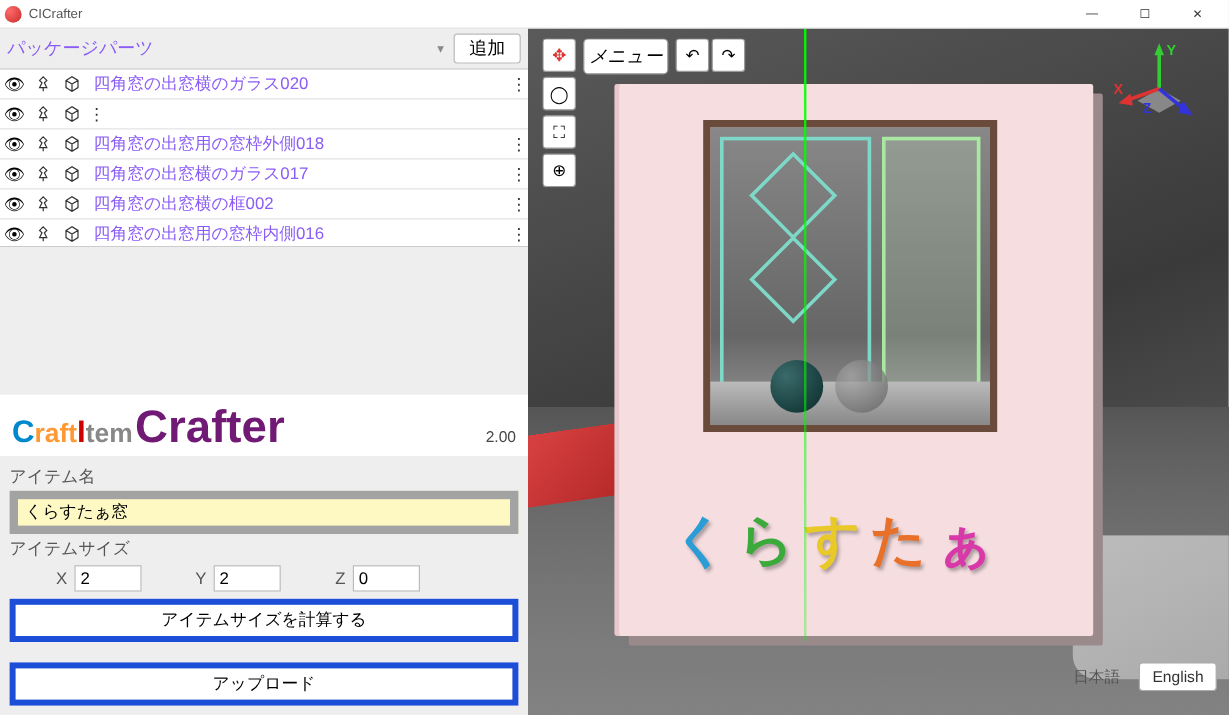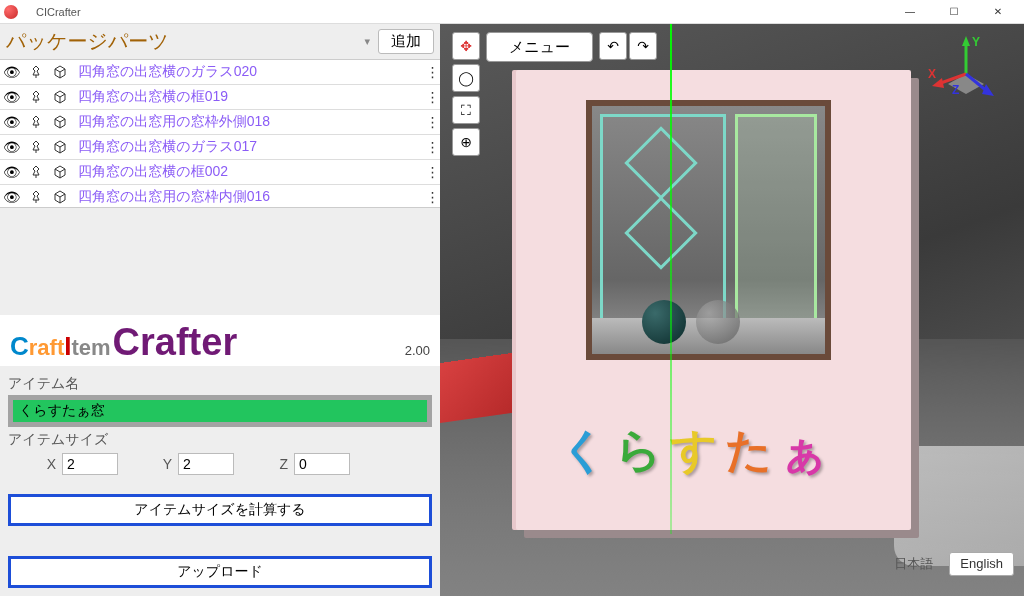--- a/index.html
+++ b/index.html
@@ -3,30 +3,30 @@
   <meta charset="utf-8">
   <style>
     * { margin: 0; padding: 0; box-sizing: border-box; font-family: "Meiryo", "Yu Gothic", sans-serif; }
     body { width: 1024px; height: 596px; overflow: hidden; background: #f0f0f0; }
     
     .titlebar {
       height: 24px; background: #fff; display: flex; align-items: center;
       padding: 0 4px; border-bottom: 1px solid #ddd; font-size: 11px;
     }
     .titlebar-icon { width: 14px; height: 14px; margin-right: 6px; border-radius: 50%; background: radial-gradient(circle at 30% 30%, #ff6b6b, #c92a2a); }
-    .titlebar-title { color: #555; flex: 1; margin-left: 12px; }
+    .titlebar-title { color: #555; flex: 1; }
     .win-btns { display: flex; }
     .win-btn { width: 44px; height: 24px; display: flex; align-items: center; justify-content: center; font-size: 10px; color: #333; }
     
     .main { display: flex; height: 572px; }
     .left-panel { width: 440px; display: flex; flex-direction: column; background: #f9f9f9; }
     .right-panel { flex: 1; position: relative; background: linear-gradient(160deg, #5a5a5a 0%, #3a3a3a 50%, #6a6a6a 100%); overflow: hidden; }
     
     .pkg-header { display: flex; align-items: center; padding: 4px 6px; background: #eee; border-bottom: 1px solid #ccc; }
-    .pkg-title { flex: 1; font-size: 20px; color: #a16207; }
+    .pkg-title { flex: 1; font-size: 15px; color: #8b5cf6; }
     .pkg-dd { font-size: 11px; color: #888; margin-right: 8px; }
     .add-btn { font-size: 15px; padding: 2px 12px; border: 1px solid #bbb; background: #fff; border-radius: 3px; }
     
     .parts-list { height: 148px; overflow: hidden; border-bottom: 1px solid #ccc; }
     .part-row { display: flex; align-items: center; height: 25px; background: #fff; border-bottom: 1px solid #ddd; font-size: 14px; }
     .icn { width: 20px; height: 20px; margin: 0 2px; display: flex; align-items: center; justify-content: center; }
     .part-label { flex: 1; padding-left: 6px; color: #8b5cf6; }
     .dots { width: 16px; color: #333; font-size: 14px; line-height: 4px; letter-spacing: -1px; text-align: center; }
     
     .spacer1 { flex: 1; background: #eee; }
@@ -34,32 +34,32 @@
     .brand { padding: 6px 10px 2px; background: #fff; display: flex; align-items: baseline; }
     .brand-c { color: #0088cc; font-weight: bold; font-size: 26px; }
     .brand-raft { color: #ff9933; font-weight: bold; font-size: 22px; }
     .brand-i { color: #cc0000; font-weight: bold; font-size: 26px; }
     .brand-tem { color: #888; font-weight: bold; font-size: 22px; }
     .brand-crafter { color: #701a75; font-weight: bold; font-size: 38px; margin-left: 2px; }
     .brand-ver { margin-left: auto; font-size: 13px; color: #444; }
     
     .form { background: #eee; padding: 5px 8px; }
     .form-label { font-size: 14px; color: #555; margin: 4px 0 2px; }
-    .form-input { width: 100%; padding: 3px 6px; border: 5px solid #a3a3a3; font-size: 14px; background: #22c55e; }
+    .form-input { width: 100%; padding: 3px 6px; border: 7px solid #a3a3a3; font-size: 14px; background: #fef9c3; }
     .size-row { display: flex; gap: 6px; align-items: center; margin-top: 4px; }
     .size-lbl { font-size: 14px; color: #555; width: 48px; text-align: right; }
     .size-in { width: 56px; padding: 2px 4px; border: 1px solid #bbb; font-size: 14px; }
-    .calc-btn, .upload-btn { width: 100%; padding: 4px; margin-top: 19px; border: 3px solid #1d4ed8; background: #fff; font-size: 14px; }
+    .calc-btn, .upload-btn { width: 100%; padding: 4px; margin-top: 6px; border: 5px solid #1d4ed8; background: #fff; font-size: 14px; }
     .upload-wrap { padding: 6px 8px 8px; background: #eee; }
     
     
     .vp-toolbar { position: absolute; top: 8px; left: 12px; display: flex; gap: 6px; align-items: flex-start; z-index: 5; }
     .vp-col { display: flex; flex-direction: column; gap: 4px; }
     .vp-btn { width: 28px; height: 28px; border: 1px solid #999; background: #fff; border-radius: 3px; display: flex; align-items: center; justify-content: center; font-size: 14px; }
-    .menu-btn { padding: 4px 22px; border: 1px solid #999; background: #fff; border-radius: 4px; font-size: 15px; height: 30px; }
+    .menu-btn { padding: 4px 4px; border: 1px solid #999; background: #fff; border-radius: 4px; font-size: 15px; height: 30px; font-style: italic; }
     .rot-btns { display: flex; gap: 2px; }
     
     .axis-gizmo { position: absolute; top: 10px; right: 18px; width: 80px; height: 80px; z-index: 5; }
     
     .lang { position: absolute; bottom: 20px; right: 10px; display: flex; gap: 6px; z-index: 5; }
     .lang-btn { padding: 3px 10px; font-size: 13px; border-radius: 3px; }
     .lang-jp { color: #555; }
     .lang-en { background: #fff; border: 1px solid #aaa; color: #333; }
     
     
@@ -124,21 +124,20 @@
     <span class="icn">
             <svg width="14" height="14" viewBox="0 0 14 14">
               <path d="M7 1 L10 4 L8 6 L10 10 L4 10 L6 6 L4 4 Z M7 10 L7 13" stroke="#333" fill="none" stroke-width="1"></path>
             </svg>
           </span>
     <span class="icn">
             <svg width="16" height="16" viewBox="0 0 16 16">
               <path d="M3 5 L8 2 L13 5 L13 11 L8 14 L3 11 Z M3 5 L8 8 L13 5 M8 8 L8 14" stroke="#333" fill="none" stroke-width="1"></path>
             </svg>
           </span>
-    <span class="part-label">四角窓の出窓横の框019</span>
     <span class="dots">⋮</span>
         </div>
         <div class="part-row">
     <span class="icn">👁</span>
     <span class="icn">
             <svg width="14" height="14" viewBox="0 0 14 14">
               <path d="M7 1 L10 4 L8 6 L10 10 L4 10 L6 6 L4 4 Z M7 10 L7 13" stroke="#333" fill="none" stroke-width="1"></path>
             </svg>
           </span>
     <span class="icn">

